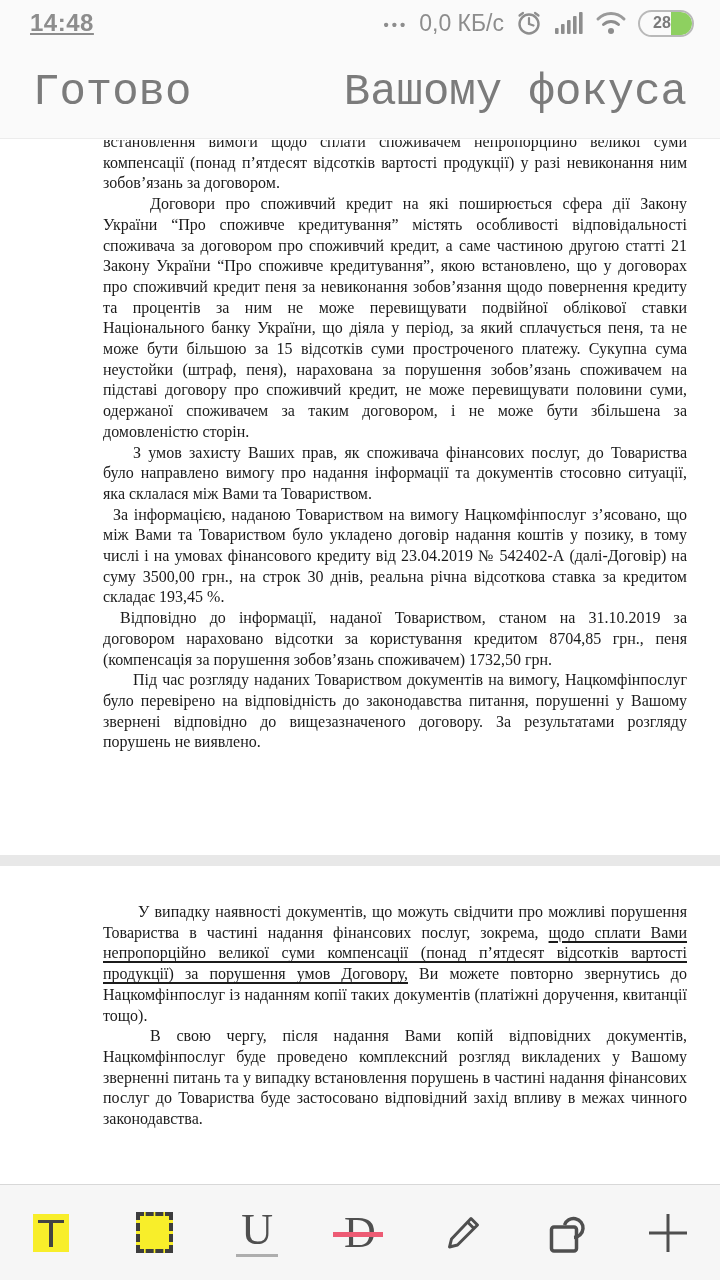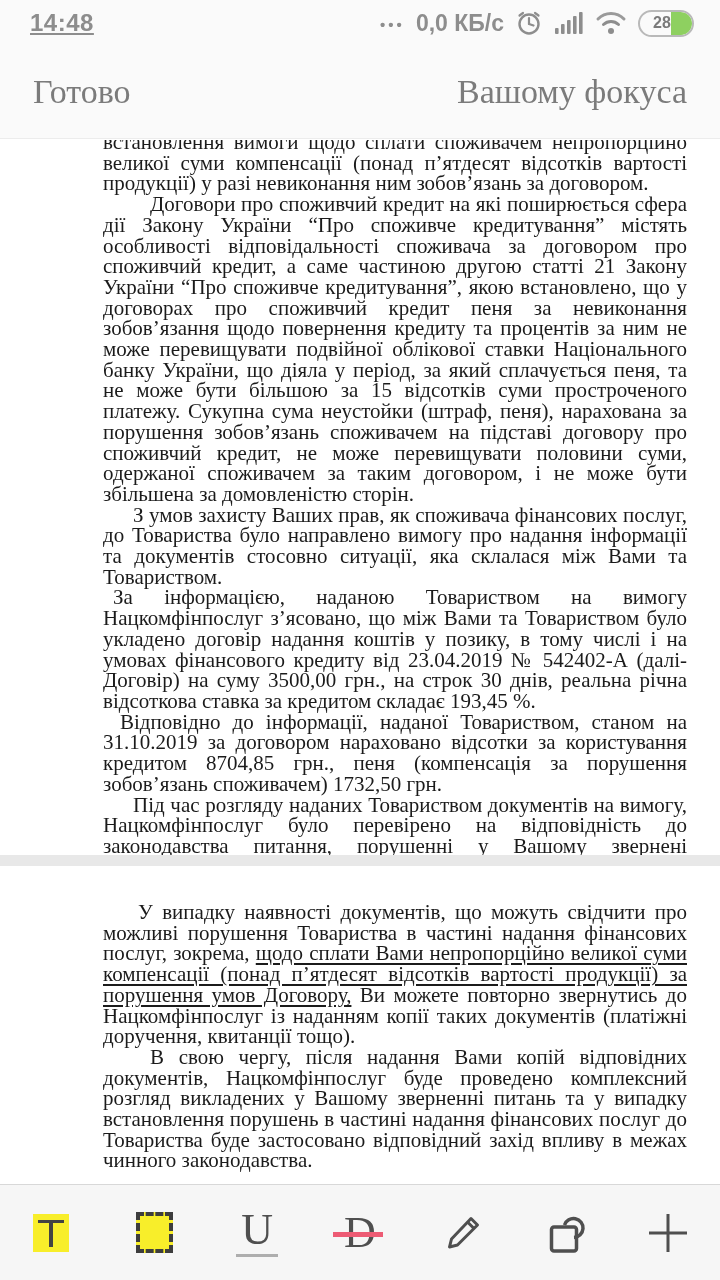--- a/index.html
+++ b/index.html
@@ -5,43 +5,43 @@
   html,body{margin:0;padding:0;background:#ffffff;}
   .screen{position:relative;width:720px;height:1280px;overflow:hidden;background:#ffffff;
           font-family:"Liberation Sans",sans-serif;}
 
   
   .status-bar{height:46px;background:#fafafa;display:flex;justify-content:space-between;
               align-items:center;padding:0 26px 0 30px;box-sizing:border-box;color:#8d8d8d;}
   .sb-time{font-size:24px;font-weight:700;color:#8d8d8d;letter-spacing:.5px;text-decoration:underline;}
   .sb-right{display:flex;align-items:center;gap:11px;}
   .sb-dots{font-size:15px;letter-spacing:3px;font-weight:700;position:relative;top:1px;}
-  .sb-speed{font-size:23px;font-weight:700;}
+  .sb-speed{font-size:23px;font-weight:400;}
   .sb-svg{display:block;}
   .battery{position:relative;width:56px;height:27px;border:2.5px solid #b9b9b9;border-radius:14px;
            box-sizing:border-box;display:flex;align-items:center;justify-content:center;overflow:hidden;
            background:#fafafa;}
   .battery-fill{position:absolute;right:0;top:0;height:100%;width:40%;background:#8ed060;
                 border-radius:0 11px 11px 0;}
   .battery-num{position:relative;z-index:1;font-size:16px;font-weight:700;color:#7a7a7a;
                margin-right:8px;}
 
   
   .app-header{height:93px;background:#fafafa;display:flex;justify-content:space-between;
               align-items:center;padding:0 33px;box-sizing:border-box;border-bottom:1px solid #ececec;}
-  .hdr-btn{font-size:34px;color:#7b7b7b;background:none;border:none;padding:0;
-           font-family:Liberation Serif, serif;cursor:pointer;}
+  .hdr-btn{font-size:44px;color:#7b7b7b;background:none;border:none;padding:0;
+           font-family:Liberation Mono, monospace;cursor:pointer;}
 
   
   .doc{position:absolute;top:140px;bottom:96px;left:0;right:0;background:#ffffff;overflow:hidden;}
   .page{background:#ffffff;box-sizing:border-box;overflow:hidden;}
   .page-1{height:715px;padding:0 33px 0 103px;}
   .page-2{height:318px;padding:36px 33px 0 103px;}
   .page-sep{height:11px;background:#e8e8e8;}
-  .page p{margin:0;font-family:"Liberation Serif",serif;font-size:21px;line-height:20.7px;
+  .page p{margin:0;font-family:"Liberation Serif",serif;font-size:16px;line-height:20.7px;
           color:#1b1b1b;text-align:justify;}
   .clip-first{margin-top:-8px !important;}
   .in10{text-indent:10px}.in17{text-indent:17px}.in30{text-indent:30px}
   .in35{text-indent:35px}.in47{text-indent:47px}
   .uln{text-decoration:underline;text-decoration-thickness:1.5px;text-underline-offset:2.5px;}
 
   
   .toolbar{position:absolute;bottom:0;left:0;width:720px;height:96px;background:#f6f6f6;
            border-top:1px solid #d8d8d8;display:flex;align-items:center;justify-content:space-around;
            box-sizing:border-box;}

